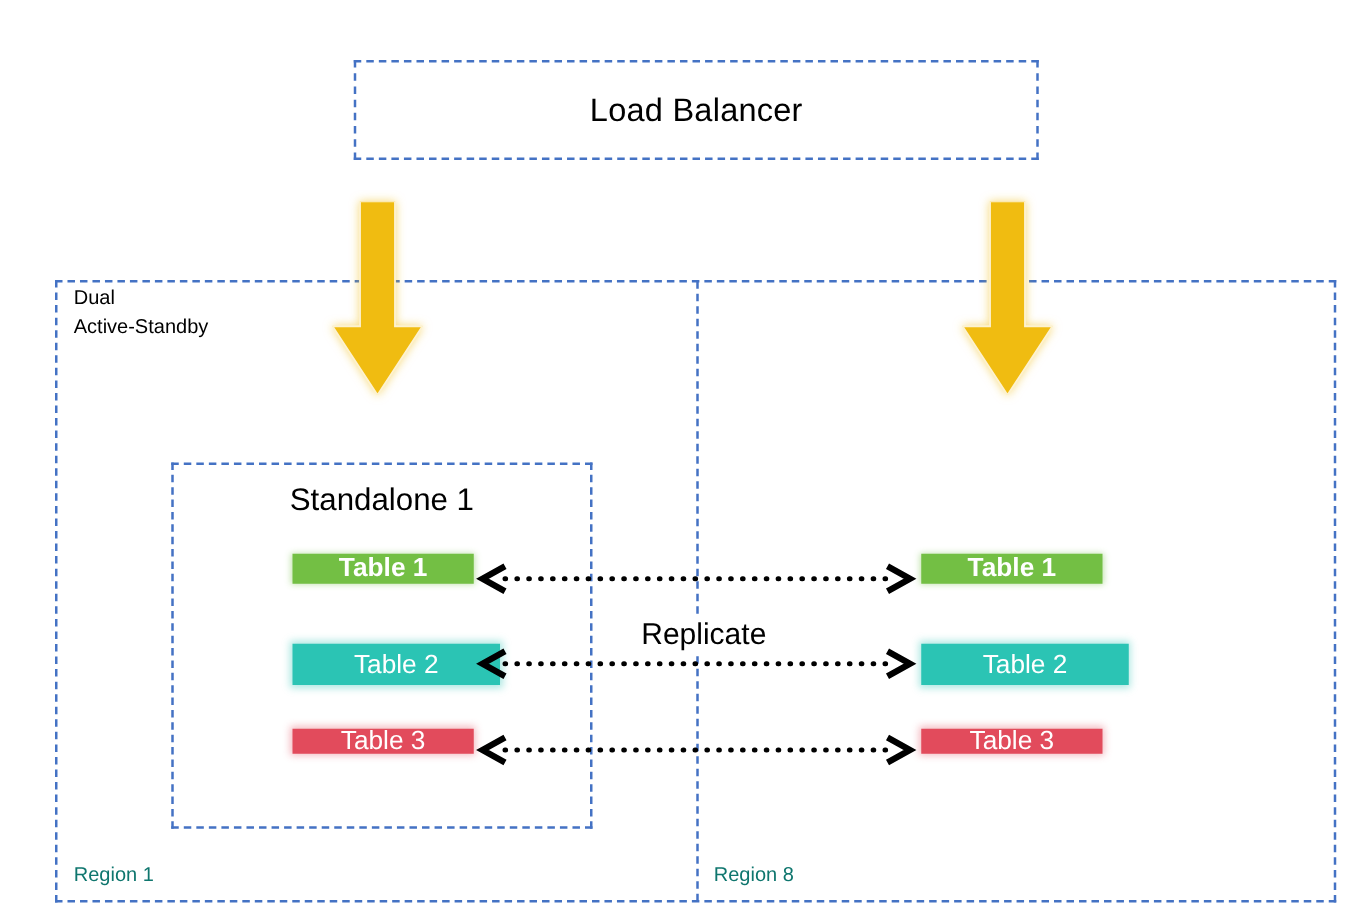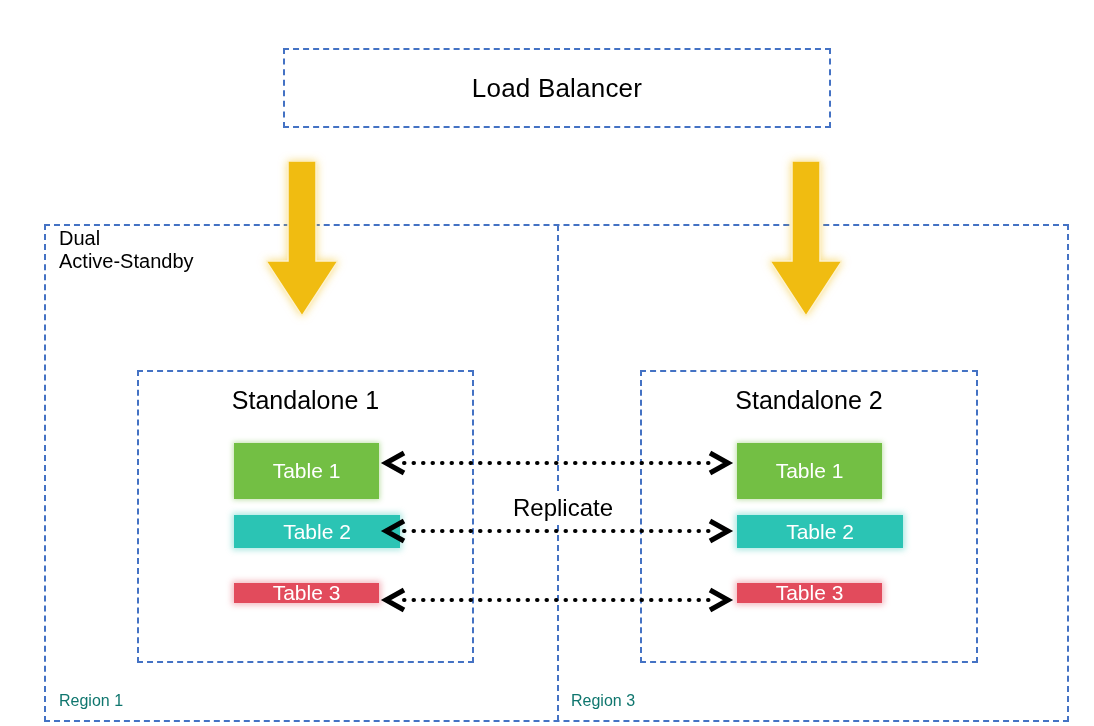--- a/index.html
+++ b/index.html
@@ -48,21 +48,21 @@
   #dual-container {
     left: 44px;
     top: 195px;
     width: 1025px;
     height: 498px;
   }
   #dual-label {
     position: absolute;
     left: 59px;
     top: 198px;
-    font-size: 20px;
+    font-size: 16px;
     line-height: 23px;
     color: #000;
     white-space: pre;
   }
 
   
   #region-divider {
     position: absolute;
     left: 557px;
     top: 196px;
@@ -115,21 +115,21 @@
     box-sizing: border-box;
   }
   .chip-green  { background: #73BF44; box-shadow: 0 0 5px 1px rgba(115,191,68,.45); }
   .chip-teal   { background: #2BC4B4; box-shadow: 0 0 6px 2px rgba(43,196,180,.40); }
   .chip-red    { background: #E24B5C; box-shadow: 0 0 6px 2px rgba(226,75,92,.40); }
 
   
   .col-left  { left: 234px; }
   .col-right { left: 737px; }
 
-  .chip-row1 { top: 414px; width: 145px; height: 56px; }
+  .chip-row1 { top: 414px; width: 145px; height: 24px; font-weight: bold; }
   .chip-row2 { top: 486px; width: 166px; height: 33px; }
   .chip-row3 { top: 554px; width: 145px; height: 20px; }
 
   
   .big-arrow {
     position: absolute;
     width: 72px;
     height: 155px;
     filter: drop-shadow(0 0 4px rgba(240,188,17,.55));
   }
@@ -165,37 +165,34 @@
   </div>
 
   <div class="dashed-box" id="dual-container"></div>
 
   <div id="region-divider"></div>
 
   <div id="dual-label">Dual
 Active-Standby</div>
 
   <div class="region-label" id="region1-label">Region 1</div>
-  <div class="region-label" id="region2-label">Region 3</div>
+  <div class="region-label" id="region2-label">Region 8</div>
 
   <svg class="big-arrow" id="arrow-region1" viewBox="0 0 72 155">
     <polygon points="22,0 50,0 50,100 72,100 36,155 0,100 22,100" fill="#F0BC11" stroke="#FDF2CF" stroke-width="1.5"></polygon>
   </svg>
 
   <svg class="big-arrow" id="arrow-region2" viewBox="0 0 72 155">
     <polygon points="22,0 50,0 50,100 72,100 36,155 0,100 22,100" fill="#F0BC11" stroke="#FDF2CF" stroke-width="1.5"></polygon>
   </svg>
 
   <div class="dashed-box" id="standalone1">
     <div class="standalone-title">Standalone 1</div>
   </div>
 
-  <div class="dashed-box" id="standalone2">
-    <div class="standalone-title">Standalone 2</div>
-  </div>
 
   <div class="table-chip chip-green col-left chip-row1">Table 1</div>
   <div class="table-chip chip-teal  col-left chip-row2">Table 2</div>
   <div class="table-chip chip-red   col-left chip-row3">Table 3</div>
 
   <div class="table-chip chip-green col-right chip-row1">Table 1</div>
   <div class="table-chip chip-teal  col-right chip-row2">Table 2</div>
   <div class="table-chip chip-red   col-right chip-row3">Table 3</div>
 
   <svg class="replicate-arrow" id="repl-row1" viewBox="0 0 358 26" preserveAspectRatio="none">

